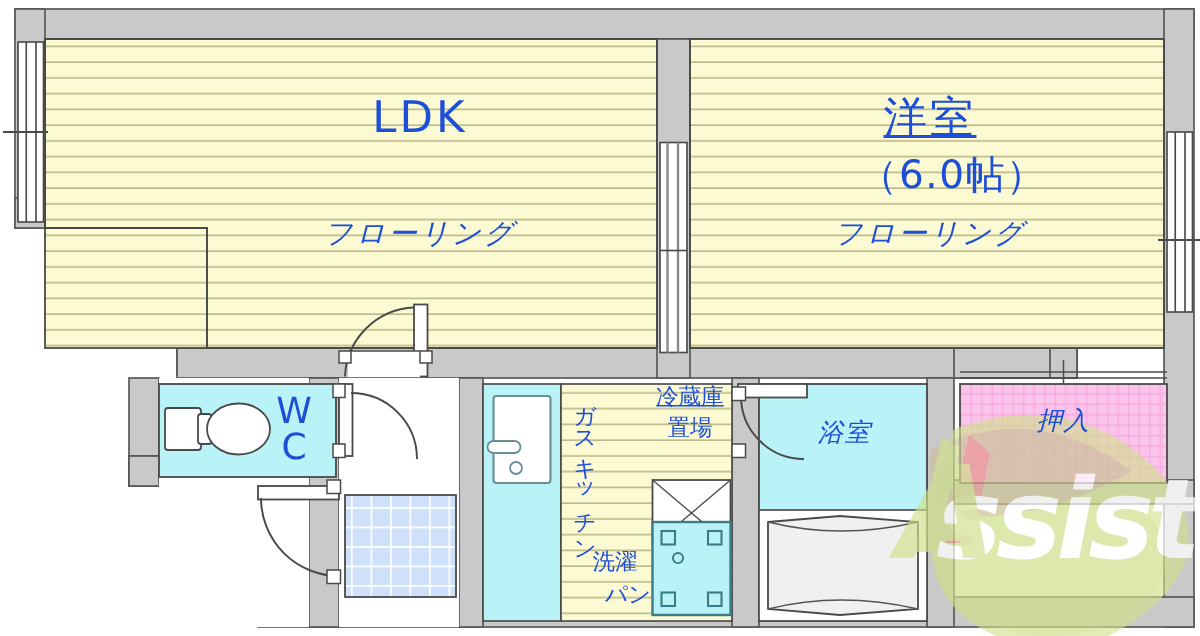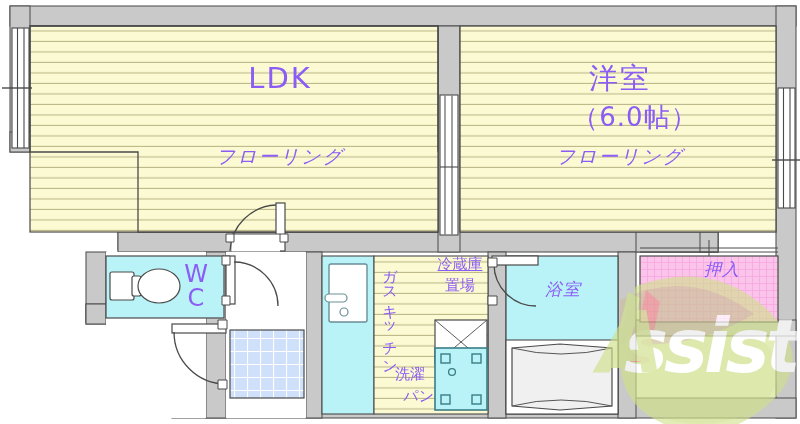--- a/index.html
+++ b/index.html
@@ -17,21 +17,21 @@
     background: #ffffff;
     overflow: hidden;
   }
   #plan svg {
     position: absolute;
     left: 0;
     top: 0;
   }
   .lbl {
     position: absolute;
-    color: #8b5cf6;
+    color: #1d4ed8;
     white-space: pre;
     text-align: center;
     line-height: 1.12;
     font-family: "DejaVu Sans", "Liberation Sans", sans-serif;
     pointer-events: none;
   }
   .lbl-big   { font-size: 29px; letter-spacing: 2px; }
   .lbl-mid   { font-size: 26px; letter-spacing: 1px; }
   .lbl-sub   { font-size: 19px; letter-spacing: 2px; font-style: italic; }
   .lbl-room  { font-size: 17px; letter-spacing: 1px; font-style: italic; }
@@ -252,39 +252,39 @@
       <text x="624" y="372" font-family="'DejaVu Sans','Liberation Sans',sans-serif" font-size="74" font-weight="bold" font-style="italic" fill="#ffffff" letter-spacing="-4">ssist</text>
       <text x="598" y="372" font-family="'DejaVu Sans','Liberation Sans',sans-serif" font-size="86" font-weight="bold" font-style="italic" fill="#cfe08a" opacity="0.9">A</text>
     </g>
 
     </g>
   </svg>
 
   <div class="lbl lbl-big" style="left:180px; top:62px; width:200px;">LDK</div>
   <div class="lbl lbl-sub" style="left:170px; top:146px; width:220px;">フローリング</div>
 
-  <div class="lbl lbl-big" style="left:520px; top:62px; width:200px;">洋室</div>
+  <div class="lbl lbl-big" style="left:520px; top:62px; width:200px;text-decoration:underline;">洋室</div>
   <div class="lbl lbl-mid" style="left:525px; top:103px; width:220px;">（6.0帖）</div>
   <div class="lbl lbl-sub" style="left:510px; top:146px; width:220px;">フローリング</div>
 
   <div class="lbl lbl-wc" style="left:178px; top:263px; width:36px;">W
 C</div>
 
 
   <div class="lbl lbl-small vert" style="left:378px; top:258px; height:110px; width:20px;">ガスキッチン</div>
 
   <div class="lbl lbl-small" style="left:424px; top:256px; width:72px;text-decoration:underline;">冷蔵庫</div>
   <div class="lbl lbl-small" style="left:424px; top:279px; width:72px;font-family:Liberation Mono, monospace;">置場</div>
 
   <div class="lbl lbl-small" style="left:386px; top:366px; width:48px;">洗濯</div>
   <div class="lbl lbl-small" style="left:386px; top:388px; width:48px;text-align:right;">パン</div>
 
   <div class="lbl lbl-room" style="left:532px; top:280px; width:62px;">浴室</div>
 
-  <div class="lbl lbl-room" style="left:678px; top:260px; width:62px;text-align:right;">押入</div>
+  <div class="lbl lbl-room" style="left:678px; top:272px; width:62px;">押入</div>
 
 </div>
 
 <svg width="800" height="424" viewBox="0 0 800 424" style="position:absolute; left:0; top:0; pointer-events:none;">
   <defs>
     <pattern id="pCloset2" width="7" height="7" patternUnits="userSpaceOnUse">
       <rect width="7" height="7" fill="#fbc4ea"></rect>
       <path d="M0 3.5 H7 M3.5 0 V7" stroke="#f7a9e0" stroke-width="0.9"></path>
     </pattern>
   </defs>

